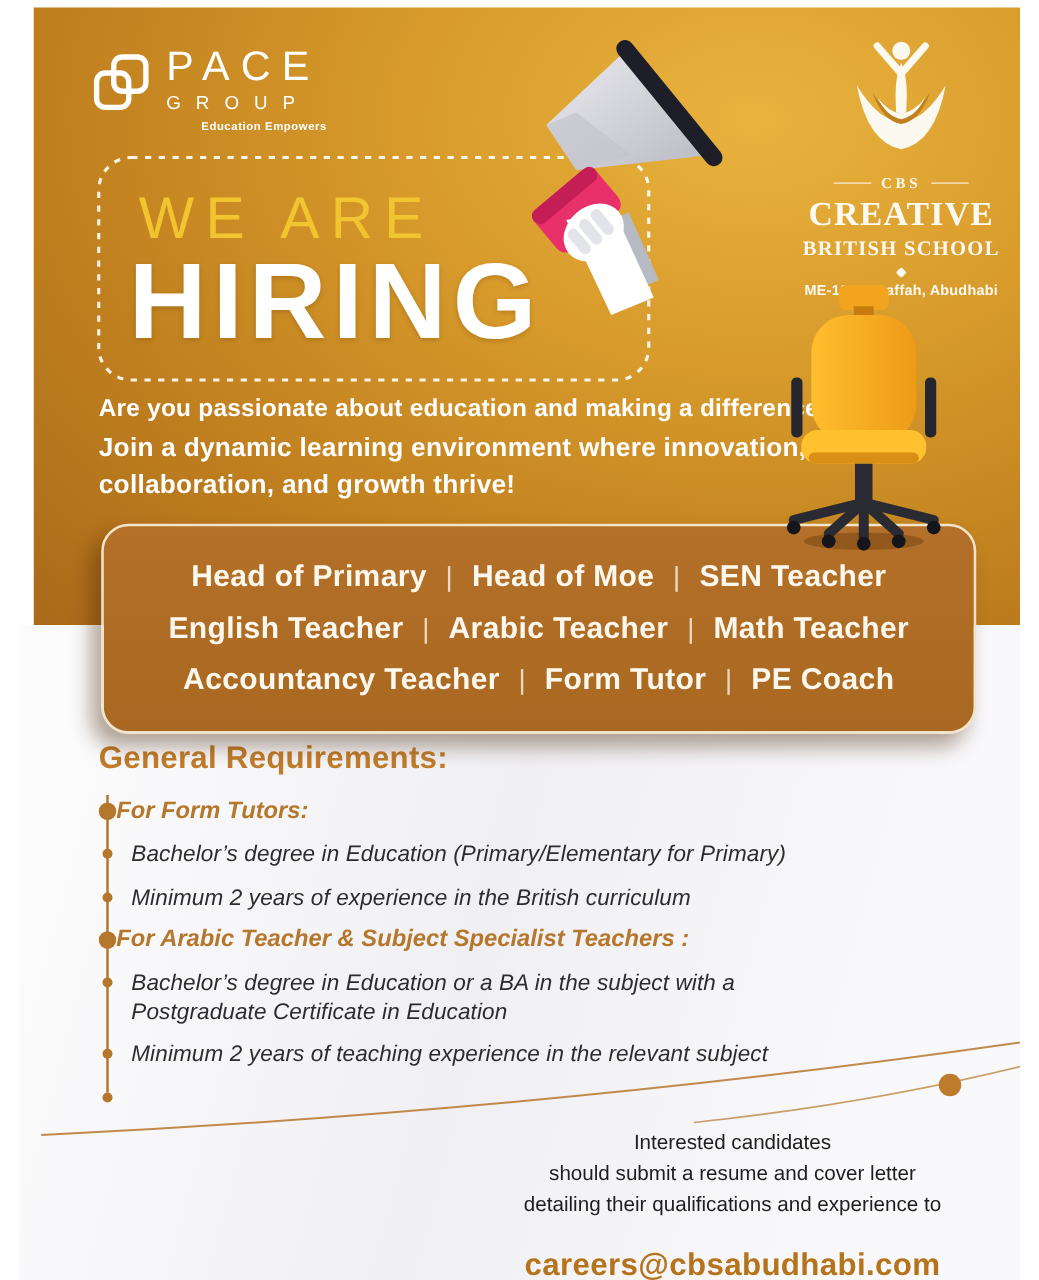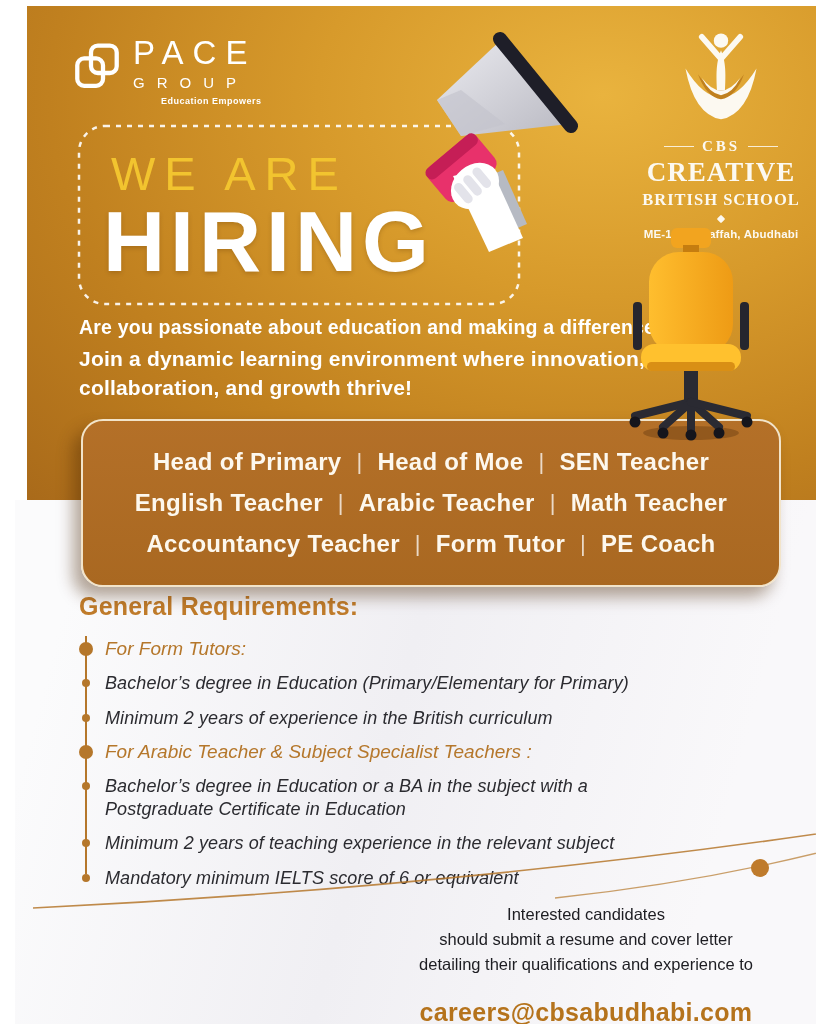--- a/index.html
+++ b/index.html
@@ -15,21 +15,21 @@
 
   
   .pace-logo { position:absolute; left:58px; top:36px; display:flex; gap:12px; color:#fff; }
   .pace-text .l1 { font-size:33px; letter-spacing:9px; font-weight:400; line-height:1; }
   .pace-text .l2 { font-size:15px; letter-spacing:12px; font-weight:400; margin-top:6px; line-height:1; }
   .pace-text .l3 { font-size:9px; font-weight:700; letter-spacing:.5px; margin:7px 0 0 28px; line-height:1; }
 
   
   .cbs-logo { position:absolute; left:608px; top:30px; width:196px; text-align:center; color:#fcf9f1; }
   .cbs-abbr { display:flex; align-items:center; justify-content:center; gap:8px; margin-top:4px;
-              font-family:"Liberation Serif", serif; font-weight:700; font-size:15px; letter-spacing:3px; }
+              font-family:"Liberation Serif", serif; font-weight:700; font-size:12px; letter-spacing:3px; }
   .cbs-abbr::before, .cbs-abbr::after { content:""; width:30px; height:1px; background:rgba(255,255,255,.8); }
   .cbs-l1 { font-family:"Liberation Serif", serif; font-weight:700; font-size:27px; letter-spacing:1px; margin-top:2px; }
   .cbs-l2 { font-family:"Liberation Serif", serif; font-weight:700; font-size:16.5px; letter-spacing:1px; margin-top:2px; }
   .cbs-dot { width:6px; height:6px; background:#fcf9f1; border-radius:1px; transform:rotate(45deg); margin:6px auto; }
   .cbs-addr { font-size:11.5px; font-weight:700; letter-spacing:.2px; }
 
   
   .dash-frame { position:absolute; left:62px; top:124px; }
   .we-are  { position:absolute; left:96px; top:146px; font-size:47px; font-weight:400; letter-spacing:9px; color:#f2c42f; }
   .hiring  { position:absolute; left:88px; top:196px; font-size:86px; font-weight:700; letter-spacing:5px; color:#ffffff; line-height:1.05;
@@ -52,21 +52,21 @@
   .jsep { font-weight:400; color:rgba(255,255,255,.75); margin:0 15px; font-size:22px; }
 
   
   .white-section {
     position:absolute; left:0; top:500px; width:831px; height:524px;
     background:linear-gradient(105deg,#fbfbfc 8%,#f0eff3 45%,#f9f8fa 82%);
   }
   .req-title { position:absolute; left:64px; top:92px; font-size:25px; font-weight:700; color:#c07c2b; letter-spacing:.2px; }
   .req-list { position:absolute; left:64px; top:128px; width:600px; }
   .connector { position:absolute; left:6px; top:8px; height:238px; width:2px; background:#b5772b; }
-  .req-heading { display:flex; align-items:center; gap:12px; margin:10px 0 2px; font-size:19px; font-weight:400; font-style:italic; color:#b5772b; }
+  .req-heading { display:flex; align-items:center; margin:10px 0 2px; font-size:19px; font-weight:700; font-style:italic; color:#b5772b; }
   .req-heading:first-child { margin-top:0; }
   .big-dot { width:14px; height:14px; border-radius:50%; background:#b5772b; flex:0 0 auto; position:relative; z-index:1; }
   .req-item { display:flex; align-items:flex-start; margin:12px 0; }
   .small-dot { width:8px; height:8px; border-radius:50%; background:#b5772b; flex:0 0 auto; margin:7px 15px 0 3px; position:relative; z-index:1; }
   .req-text { font-size:18px; font-style:italic; color:#2b2b30; line-height:1.25; max-width:545px; letter-spacing:.1px; }
 
   .curves { position:absolute; left:0; top:315px; }
 
   .foot-left { position:absolute; left:64px; top:428px; width:330px; font-size:17.5px; font-style:italic; color:#1d1d22; line-height:1.5; }
   .foot-right { position:absolute; right:40px; top:402px; width:440px; text-align:center; }
@@ -224,21 +224,20 @@
         <div class="req-item">
           <span class="small-dot"></span>
           <span class="req-text">Bachelor’s degree in Education or a BA in the subject with a Postgraduate Certificate in Education</span>
         </div>
         <div class="req-item">
           <span class="small-dot"></span>
           <span class="req-text">Minimum 2 years of teaching experience in the relevant subject</span>
         </div>
         <div class="req-item">
           <span class="small-dot"></span>
-          <span class="req-text">Mandatory minimum IELTS score of 6 or equivalent</span>
         </div>
       </div>
 
     <svg class="curves" width="831" height="110">
       <path d="M 18 93 Q 430 73 815 17" fill="none" stroke="#b5772b" stroke-width="1.6" opacity="0.85"></path>
       <path d="M 540 83 Q 690 67 822 33" fill="none" stroke="#b5772b" stroke-width="1.3" opacity="0.7"></path>
       <circle cx="745" cy="53" r="9" fill="#bf7b2c"></circle>
     </svg>
 
 

